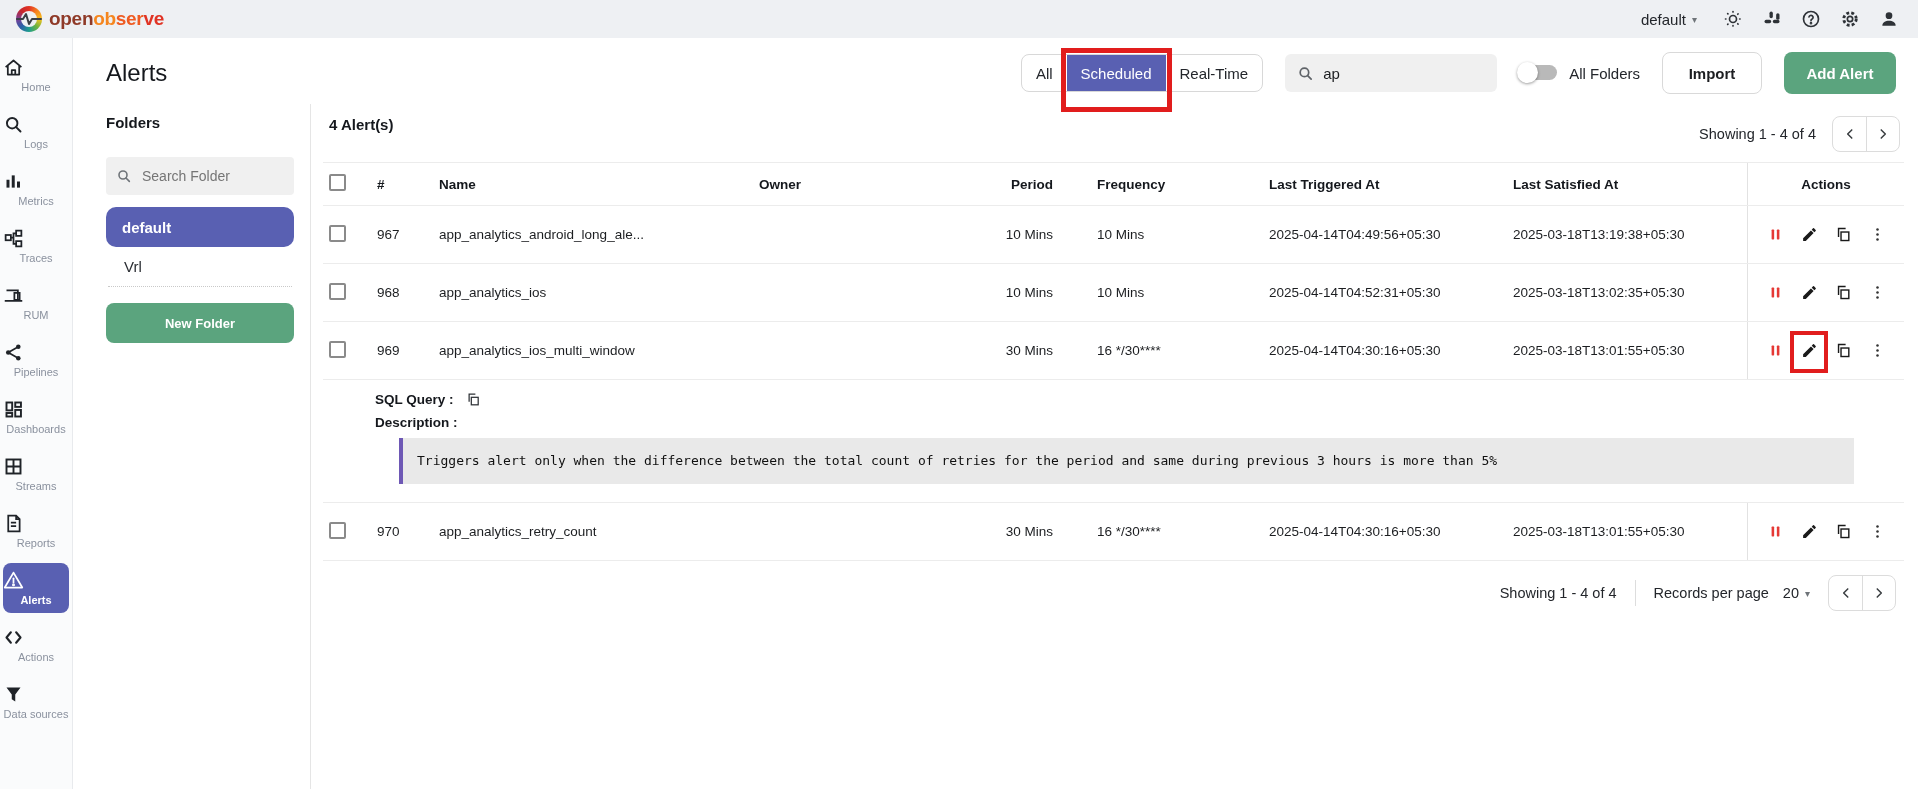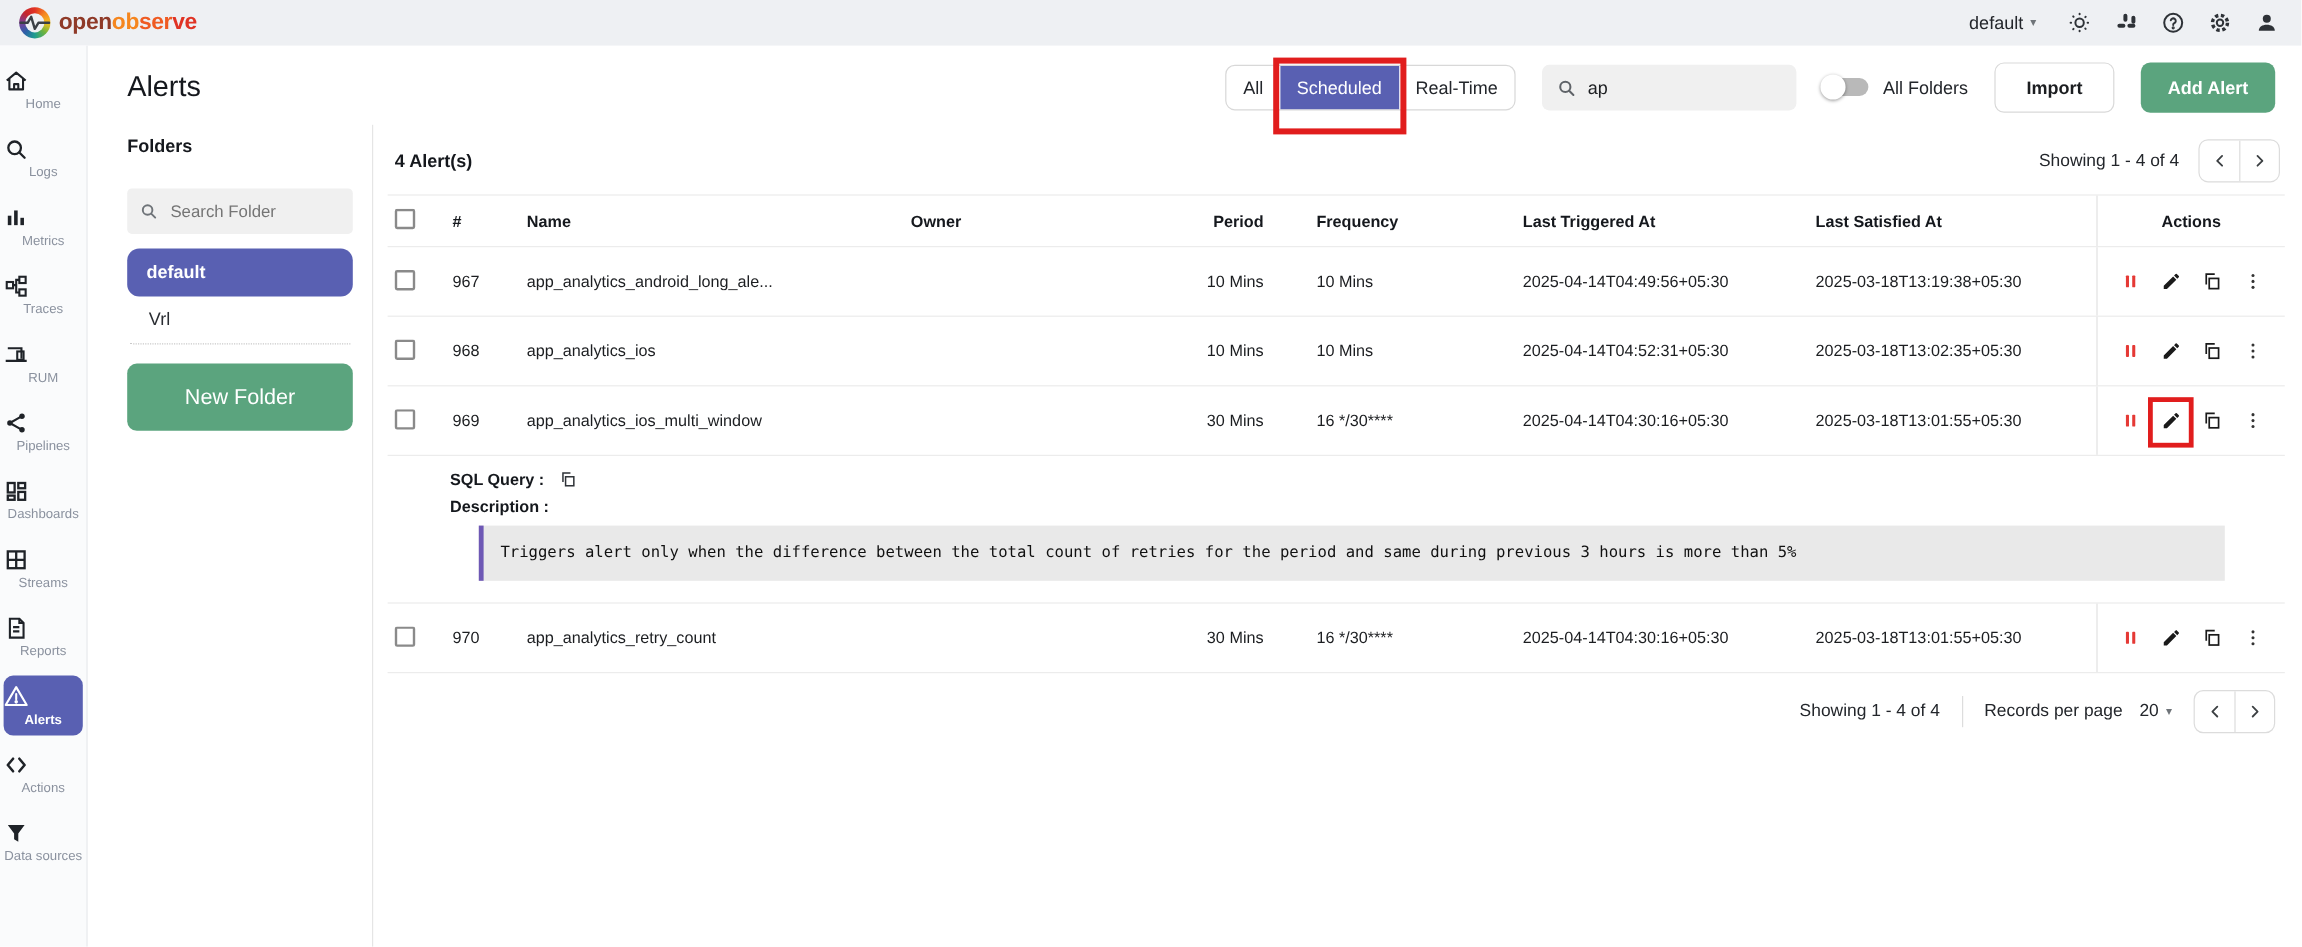--- a/index.html
+++ b/index.html
@@ -56,25 +56,25 @@
   
   .content-body { flex:1; display:flex; min-height:0; }
   .folders { width:238px; border-right:1px solid #e5e5e5; padding:10px 16px 0 33px; flex:none; }
   .folders-heading { font-size:15px; font-weight:700; color:#15181d; margin-bottom:26px; }
   .folder-search { display:flex; align-items:center; gap:10px; background:#f0f0f0; border-radius:4px; height:38px; padding:0 10px; margin-bottom:12px; }
   .folder-search svg { width:16px; height:16px; color:#6f7479; flex:none; }
   .folder-search input { border:none; outline:none; background:transparent; font-size:14px; color:#444; width:100%; font-family:"Liberation Sans",sans-serif; }
   .folder-item { height:40px; display:flex; align-items:center; padding:0 16px; font-size:15px; color:#2a2d32; border-radius:10px; cursor:pointer; }
   .folder-item.active { background:#5960b2; color:#fff; font-weight:600; }
   .folder-item.plain { border-bottom:1px dotted #c9c9c9; border-radius:0; margin:0 2px; }
-  .btn-new-folder { background:#5ba47e; color:#fff; width:100%; height:56px; border:none; border-radius:8px; font-size:18px; font-weight:400; margin-top:16px; cursor:pointer; font-family:"Liberation Sans",sans-serif; }
+  .btn-new-folder { background:#5ba47e; color:#fff; width:100%; height:40px; border:none; border-radius:8px; font-size:13px; font-weight:700; margin-top:16px; cursor:pointer; font-family:"Liberation Sans",sans-serif; }
 
   
   .alerts-list { flex:1; display:flex; flex-direction:column; padding:0 14px 0 12px; min-width:0; }
-  .list-top { display:flex; align-items:center; justify-content:space-between; padding:12px 4px 10px 6px; }
+  .list-top { display:flex; align-items:flex-start; justify-content:space-between; padding:12px 4px 10px 6px; }
   .count-label { font-size:15px; font-weight:700; color:#15181d; }
   .list-top-right { display:flex; align-items:center; gap:16px; }
   .showing { font-size:14.5px; color:#23262b; }
   .pager { display:flex; border:1px solid #dcdcdc; border-radius:8px; overflow:hidden; background:#fff; }
   .pager-btn { width:33px; height:34px; display:flex; align-items:center; justify-content:center; cursor:pointer; }
   .pager-btn + .pager-btn { border-left:1px solid #dcdcdc; }
   .pager-btn svg { width:14px; height:14px; color:#3c4043; }
 
   .tgrid { display:grid; grid-template-columns:48px 62px 320px 198px 140px 172px 244px 240px 1fr; align-items:center; }
   .thead { height:44px; border-top:1px solid #ececec; border-bottom:1px solid #ececec; font-weight:700; font-size:13.5px; color:#15181d; }

